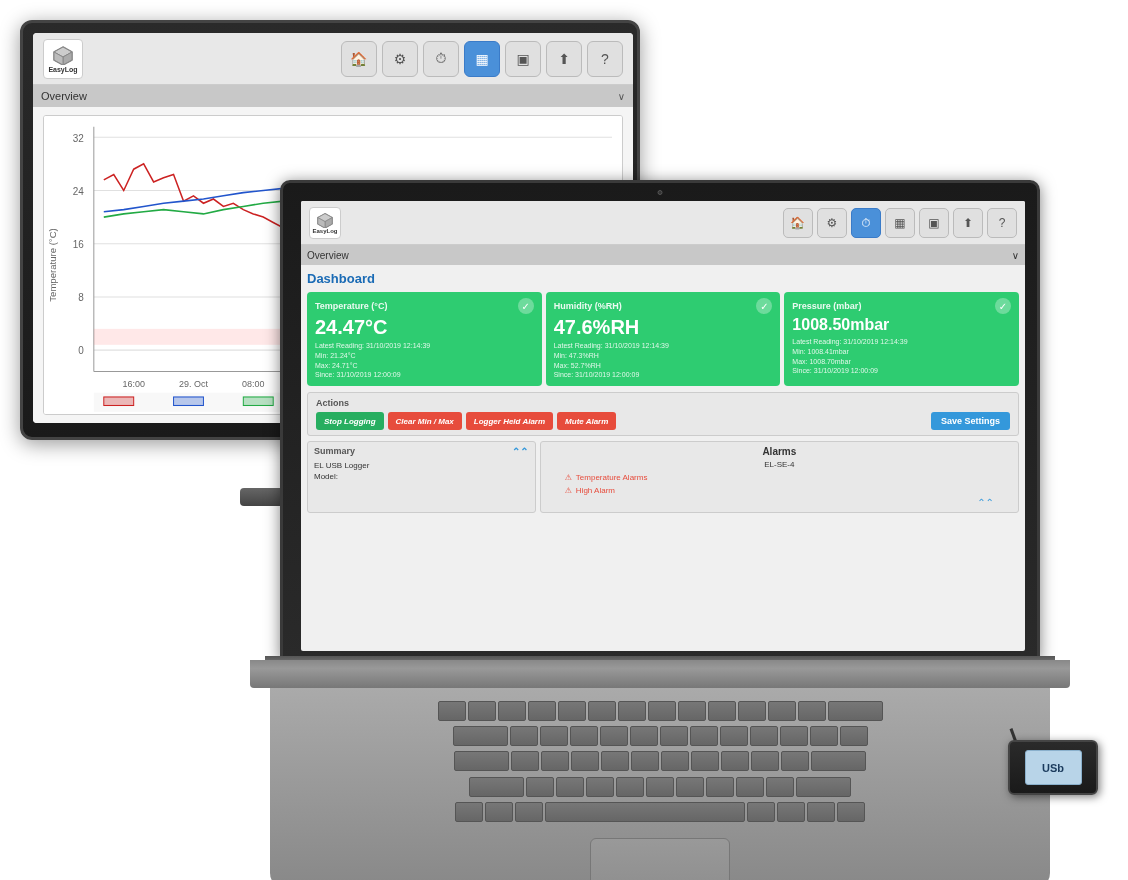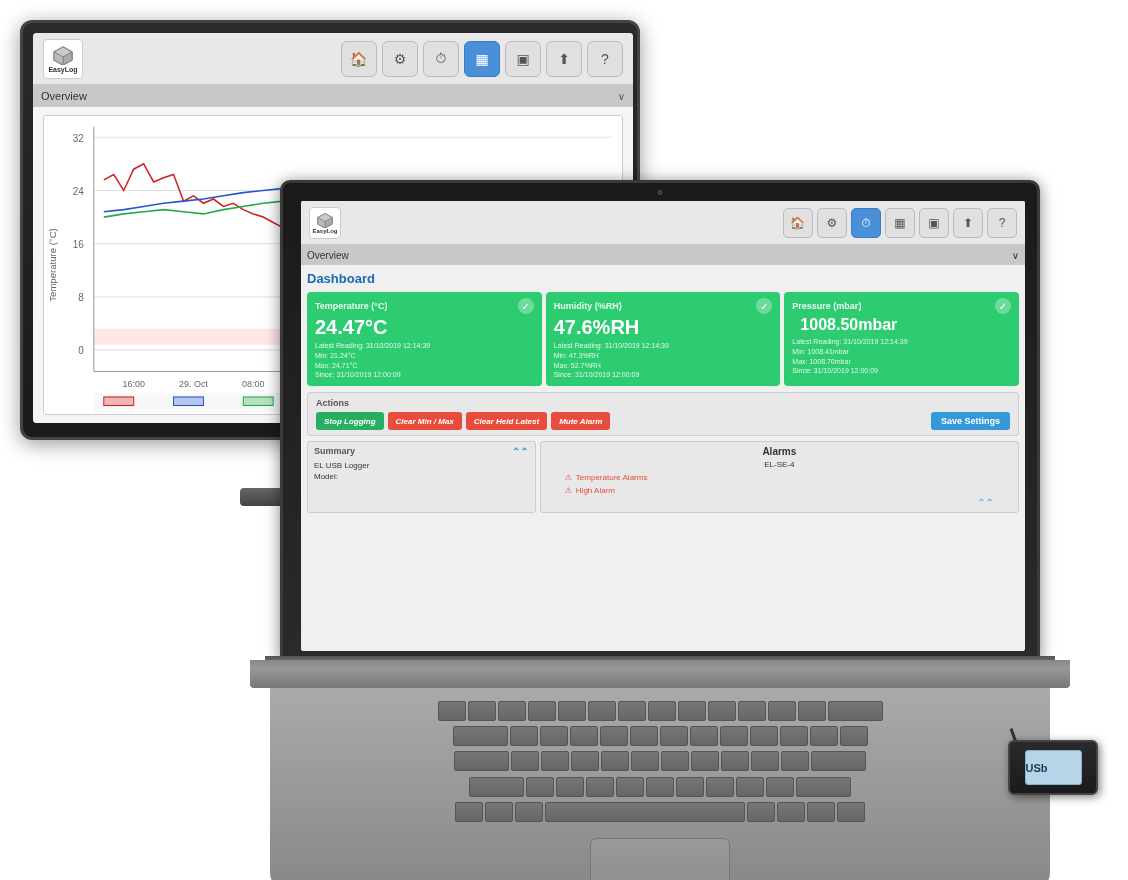--- a/index.html
+++ b/index.html
@@ -481,21 +481,21 @@
       z-index: 10;
       box-shadow: 2px 2px 8px rgba(0,0,0,0.5);
     }
     .usb-screen {
       width: 57px;
       height: 35px;
       background: #b8d4e8;
       border-radius: 3px;
       display: flex;
       align-items: center;
-      justify-content: flex-start;
+      justify-content: center;
       font-size: 11px;
       font-weight: bold;
       color: #1a3a5c;
       border: 1px solid #8ab0cc;
     }
     .usb-cable {
       position: absolute;
       bottom: 95px;
       right: 95px;
       width: 3px;
@@ -667,36 +667,36 @@
                 <div>Max: 52.7%RH</div>
                 <div>Since: 31/10/2019 12:00:09</div>
               </div>
             </div>
 
             <div class="metric-card">
               <div class="metric-card-header">
                 <span class="metric-card-label">Pressure (mbar)</span>
                 <span class="metric-card-check">✓</span>
               </div>
-              <div class="metric-value" style="font-size:16px;margin-left:8px;">1008.50mbar</div>
+              <div class="metric-value" style="font-size:16px;">1008.50mbar</div>
               <div class="metric-detail">
                 <div>Latest Reading: 31/10/2019 12:14:39</div>
                 <div>Min: 1008.41mbar</div>
                 <div>Max: 1008.70mbar</div>
                 <div>Since: 31/10/2019 12:00:09</div>
               </div>
             </div>
           </div>
 
           <div class="actions-section">
             <div class="section-label">Actions</div>
             <div class="actions-buttons">
               <button class="action-btn green">Stop Logging</button>
               <button class="action-btn red">Clear Min / Max</button>
-              <button class="action-btn red">Clear Held Latest</button>
+              <button class="action-btn red">Logger Held Alarm</button>
               <button class="action-btn red">Mute Alarm</button>
               <button class="save-settings-btn">Save Settings</button>
             </div>
           </div>
 
           <div class="summary-alarms-row">
             <div class="summary-section">
               <div class="section-label">
                 <span>Summary</span>
                 <span class="section-collapse-btn">⌃⌃</span>

